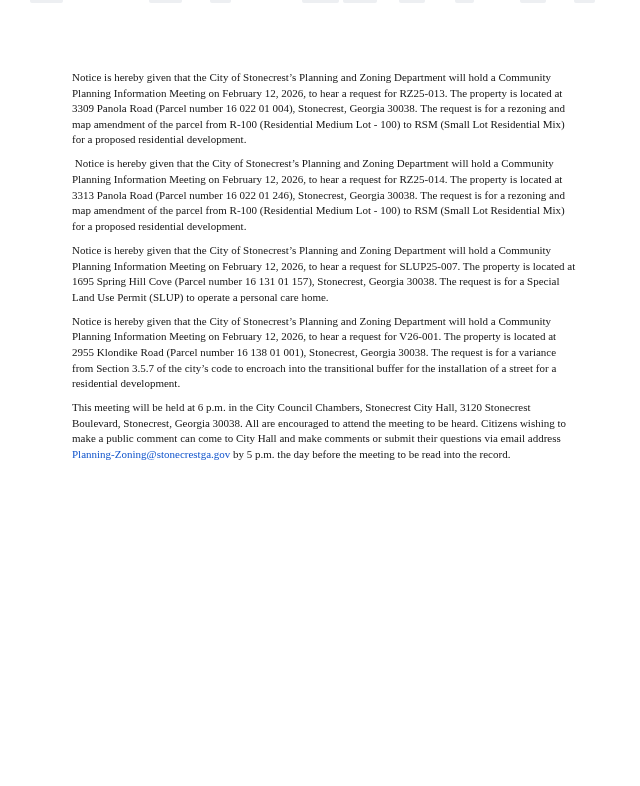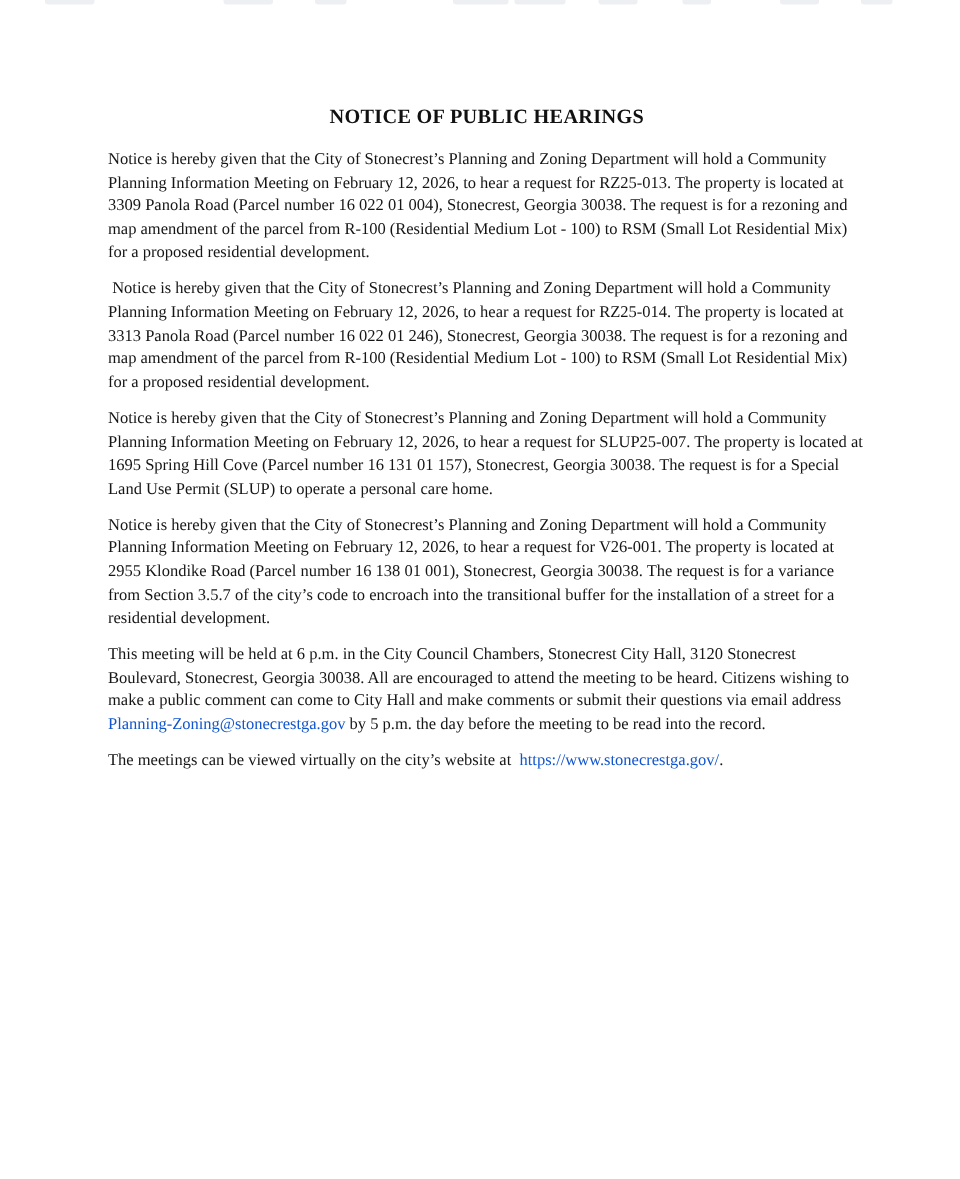--- a/index.html
+++ b/index.html
@@ -65,28 +65,26 @@
     <div class="dash" style="left:210px;width:21px"></div>
     <div class="dash" style="left:302px;width:37px"></div>
     <div class="dash" style="left:343px;width:34px"></div>
     <div class="dash" style="left:399px;width:26px"></div>
     <div class="dash" style="left:455px;width:19px"></div>
     <div class="dash" style="left:520px;width:26px"></div>
     <div class="dash" style="left:574px;width:21px"></div>
   </div>
 
   <div class="doc">
-    <div class="doc-title"><span>NOTICE OF PUBLIC HEARINGS</span></div>
 
     <p>Notice is hereby given that the City of Stonecrest’s Planning and Zoning Department will hold a Community Planning Information Meeting on February 12, 2026, to hear a request for RZ25-013. The property is located at 3309 Panola Road (Parcel number 16 022 01 004), Stonecrest, Georgia 30038. The request is for a rezoning and map amendment of the parcel from R-100 (Residential Medium Lot - 100) to RSM (Small Lot Residential Mix) for a proposed residential development.</p>
 
     <p> Notice is hereby given that the City of Stonecrest’s Planning and Zoning Department will hold a Community Planning Information Meeting on February 12, 2026, to hear a request for RZ25-014. The property is located at 3313 Panola Road (Parcel number 16 022 01 246), Stonecrest, Georgia 30038. The request is for a rezoning and map amendment of the parcel from R-100 (Residential Medium Lot - 100) to RSM (Small Lot Residential Mix) for a proposed residential development.</p>
 
     <p>Notice is hereby given that the City of Stonecrest’s Planning and Zoning Department will hold a Community Planning Information Meeting on February 12, 2026, to hear a request for SLUP25-007. The property is located at 1695 Spring Hill Cove (Parcel number 16 131 01 157), Stonecrest, Georgia 30038. The request is for a Special Land Use Permit (SLUP) to operate a personal care home.</p>
 
     <p>Notice is hereby given that the City of Stonecrest’s Planning and Zoning Department will hold a Community Planning Information Meeting on February 12, 2026, to hear a request for V26-001. The property is located at 2955 Klondike Road (Parcel number 16 138 01 001), Stonecrest, Georgia 30038. The request is for a variance from Section 3.5.7 of the city’s code to encroach into the transitional buffer for the installation of a street for a residential development.</p>
 
     <p><span>This meeting will be held at 6 p.m. in the City Council Chambers, Stonecrest City Hall, 3120 Stonecrest Boulevard, Stonecrest, Georgia 30038. All are encouraged to attend the meeting to be heard. Citizens wishing to make a public comment can come to City Hall and make comments or submit their questions via email address </span><a>Planning-Zoning@stonecrestga.gov</a><span> by 5 p.m. the day before the meeting to be read into the record.</span></p>
 
-    <p><span>The meetings can be viewed virtually on the city’s website at  </span><a>https://www.stonecrestga.gov/</a><span>.</span></p>
   </div>
 
 </div>
 
 </body></html>

